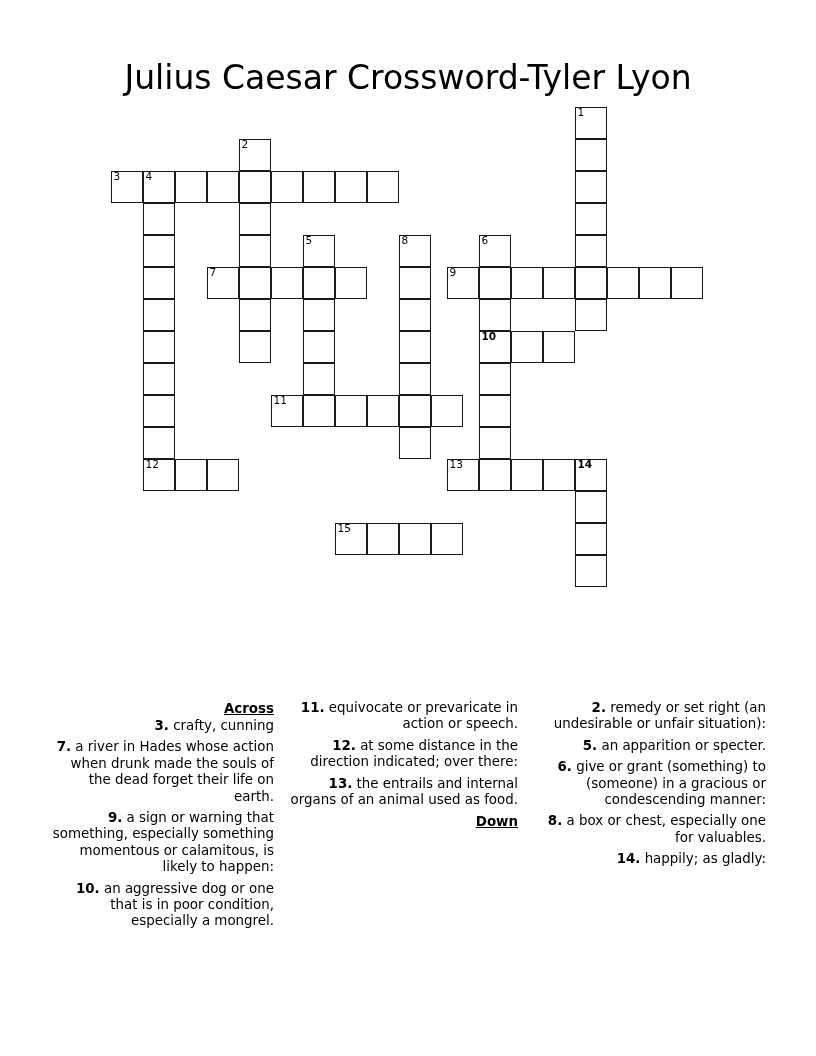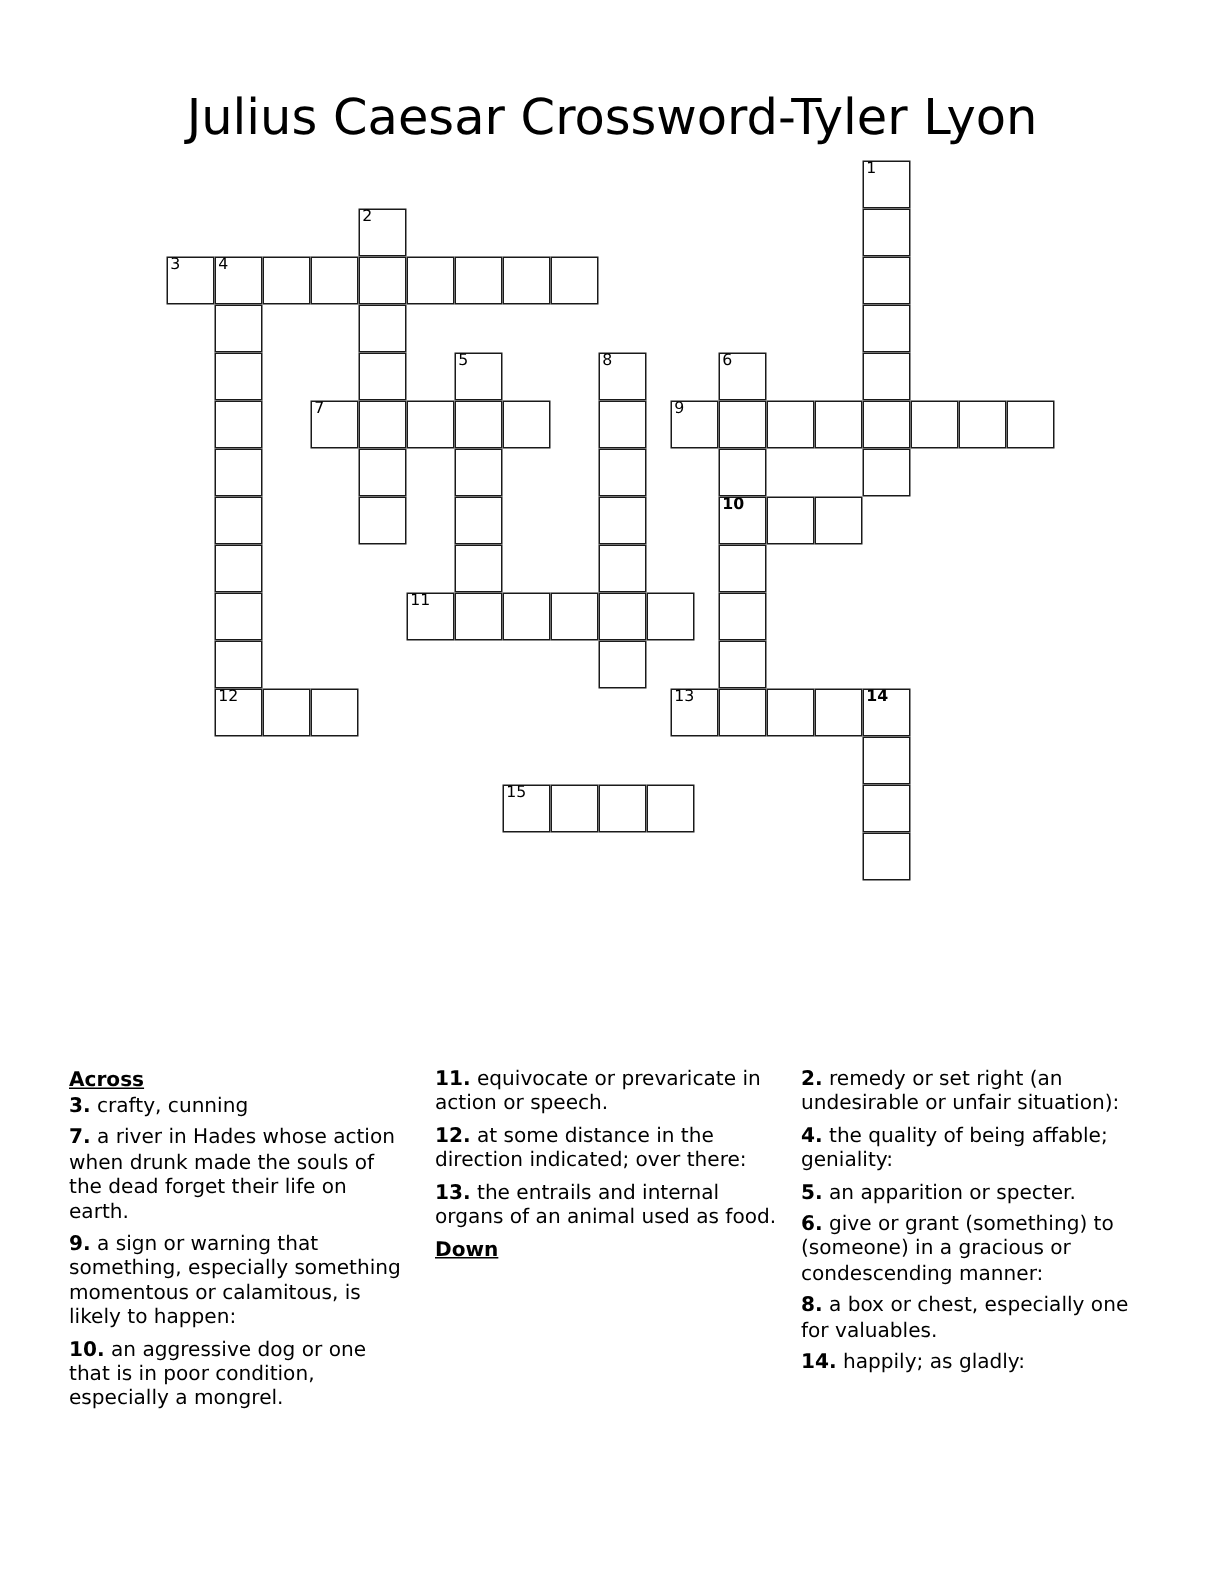--- a/index.html
+++ b/index.html
@@ -61,23 +61,24 @@
   
   #clues {
     position: absolute;
     left: 46px;
     top: 700px;
     width: 724px;
     height: 270px;
   }
   .clue-col {
     position: absolute;
-    top: 12px;
+    top: 0;
     font-size: 13.4px;
     line-height: 16.4px;
+    text-align: right;
   }
   #clue-col-1 { left: 0px;   width: 228px; }
   #clue-col-2 { left: 244px; width: 228px; }
   #clue-col-3 { left: 488px; width: 232px; }
 
   .clue-heading {
     font-weight: bold;
     text-decoration: underline;
     font-size: 13.4px;
     line-height: 17px;
@@ -221,20 +222,19 @@
 
   <div class="clue-col" id="clue-col-2">
     <div class="clue"><span class="clue-num">11.</span> <span>equivocate or prevaricate in action or speech.</span></div>
     <div class="clue"><span class="clue-num">12.</span> <span>at some distance in the direction indicated; over there:</span></div>
     <div class="clue"><span class="clue-num">13.</span> <span>the entrails and internal organs of an animal used as food.</span></div>
     <div class="clue-heading">Down</div>
   </div>
 
   <div class="clue-col" id="clue-col-3">
     <div class="clue"><span class="clue-num">2.</span> <span>remedy or set right (an undesirable or unfair situation):</span></div>
-    <div class="clue"><span class="clue-num">4.</span> <span>the quality of being affable; geniality:</span></div>
     <div class="clue"><span class="clue-num">5.</span> <span>an apparition or specter.</span></div>
     <div class="clue"><span class="clue-num">6.</span> <span>give or grant (something) to (someone) in a gracious or condescending manner:</span></div>
     <div class="clue"><span class="clue-num">8.</span> <span>a box or chest, especially one for valuables.</span></div>
     <div class="clue"><span class="clue-num">14.</span> <span>happily; as gladly:</span></div>
   </div>
 
 </div>
 
 </body></html>

